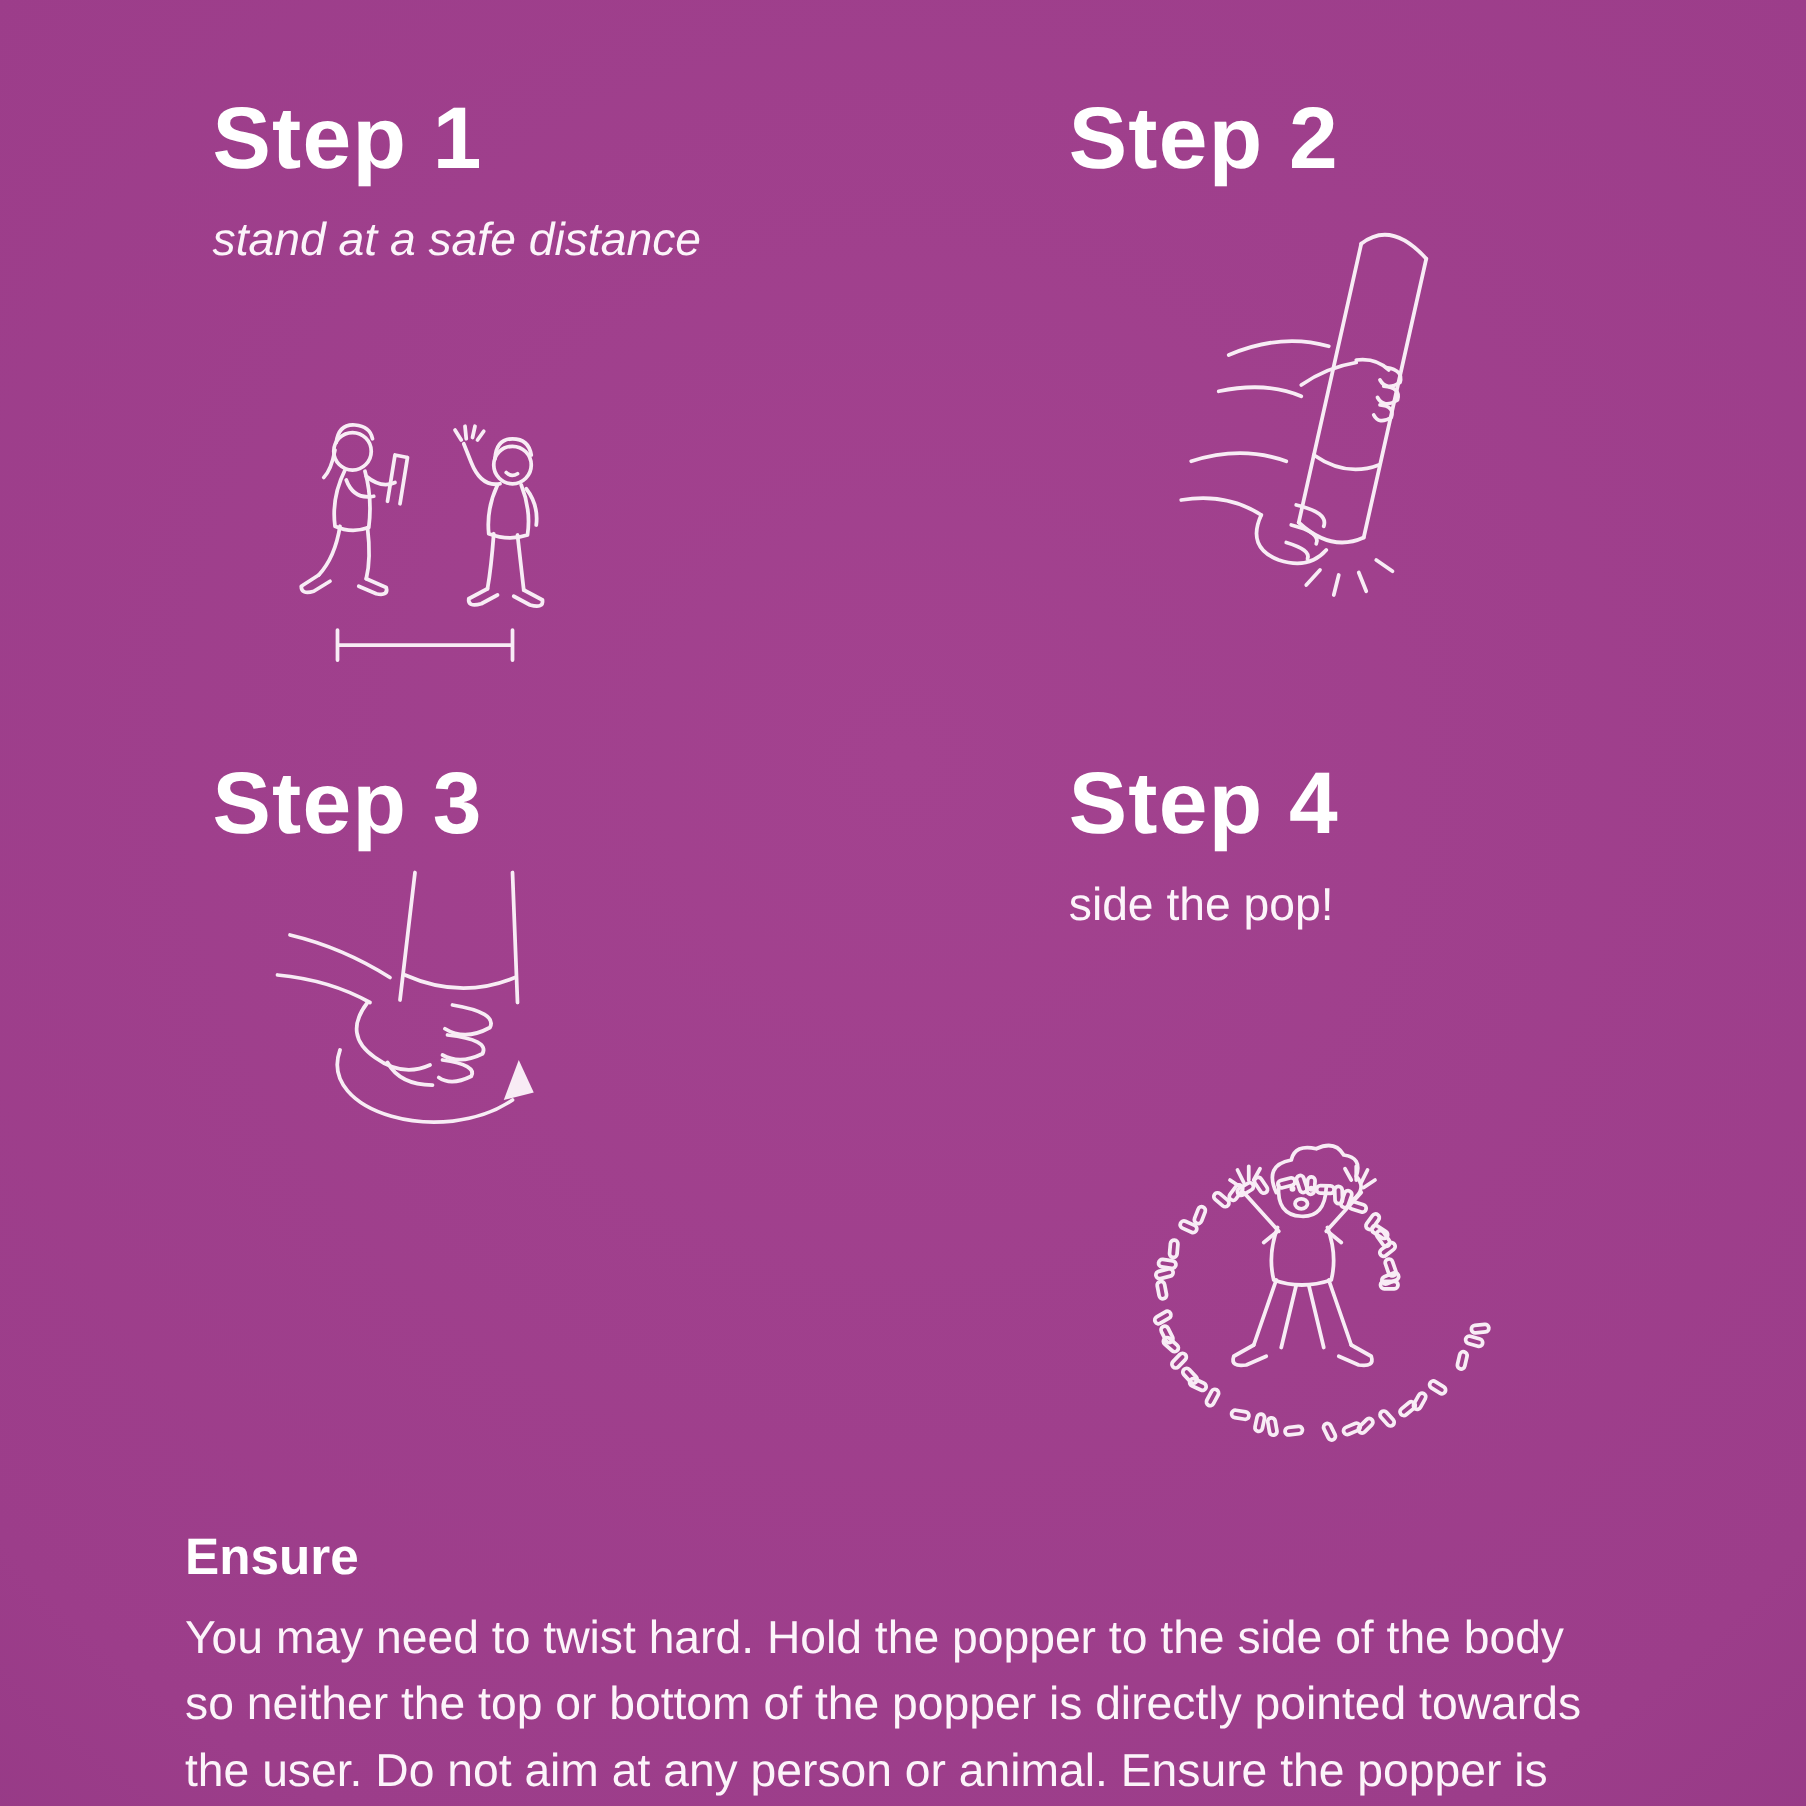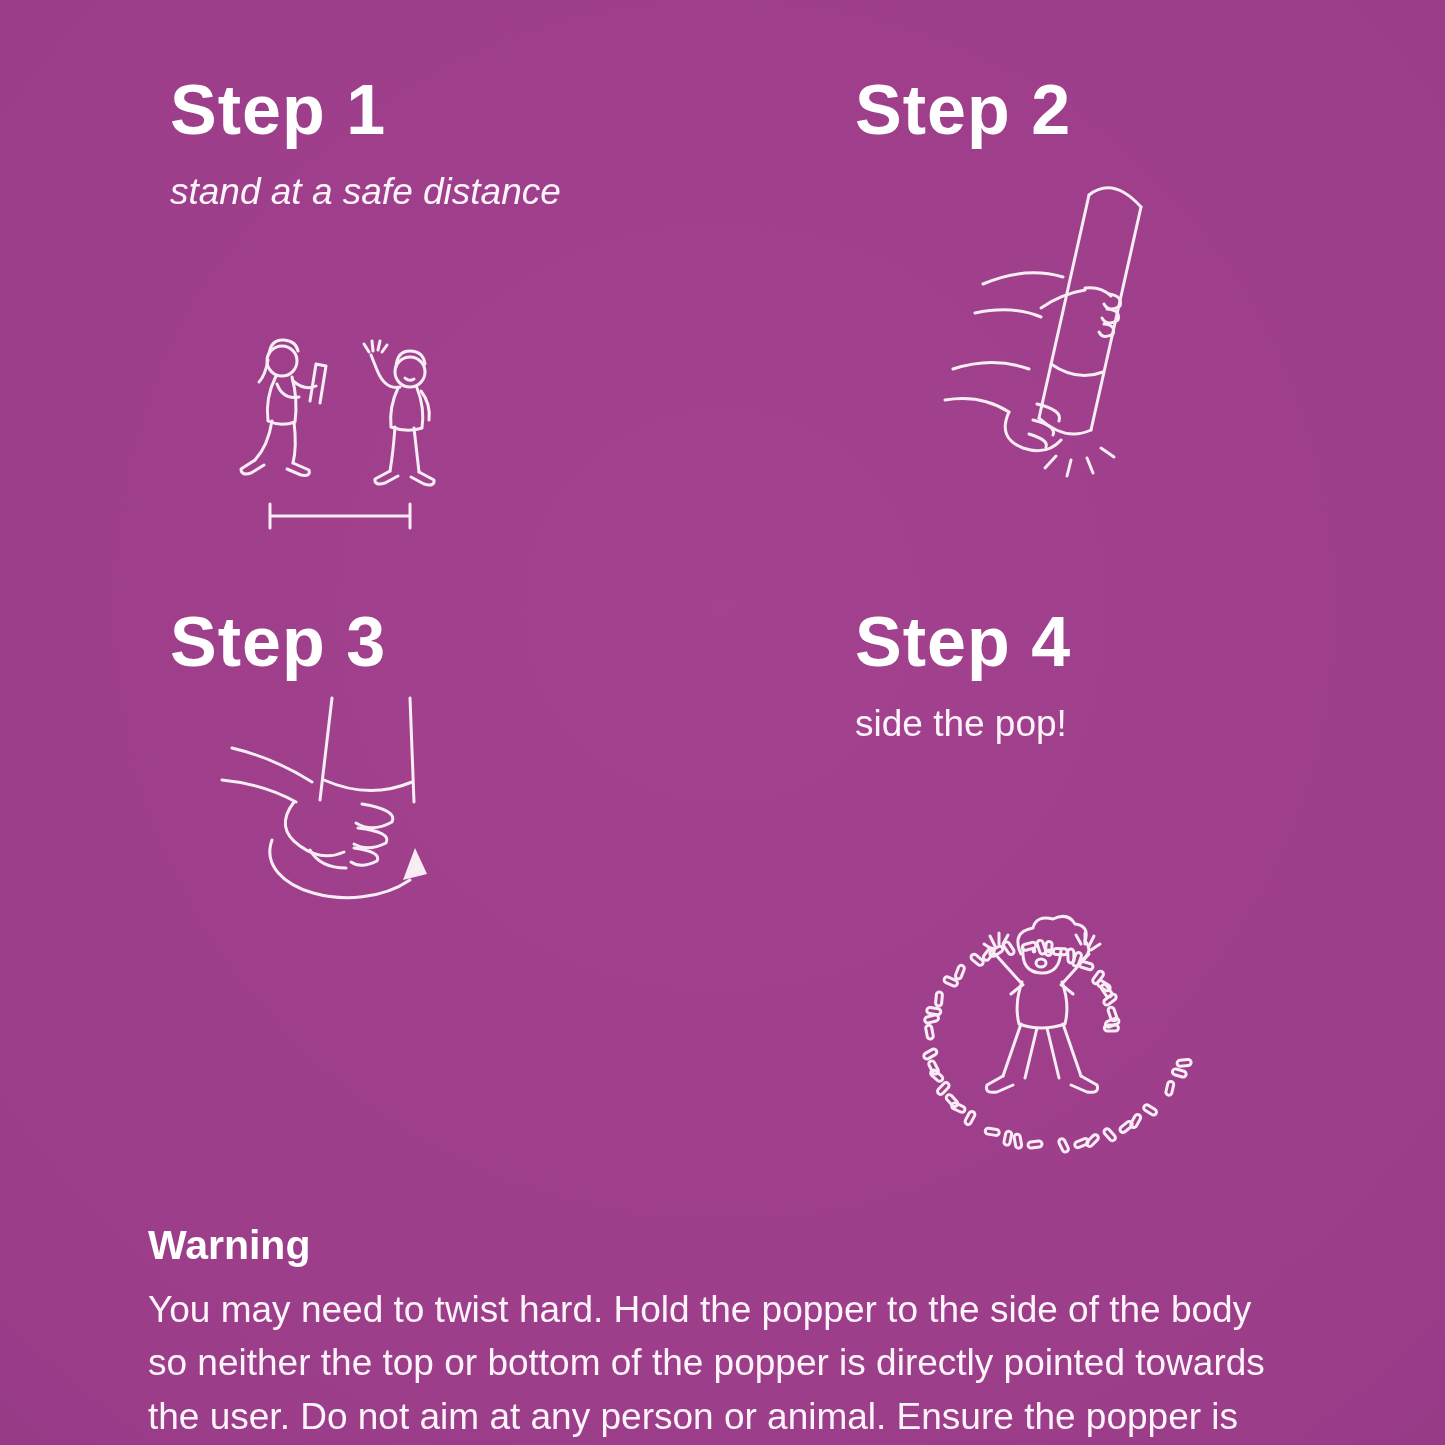--- a/index.html
+++ b/index.html
@@ -231,17 +231,17 @@
             <rect x="-7" y="-3" width="14" height="6" rx="3" transform="translate(55.7 187.7) rotate(41)"></rect>
             <rect x="-7" y="-3" width="14" height="6" rx="3" transform="translate(189.9 68.0) rotate(88)"></rect>
             <rect x="-7" y="-3" width="14" height="6" rx="3" transform="translate(211.5 252.6) rotate(135)"></rect>
           </g>
       </svg>
     </section>
 
   </div>
 
   <footer class="warning">
-    <h3 class="warning-title">Warning</h3>
+    <h3 class="warning-title">Ensure</h3>
     <p class="warning-text">You may need to twist hard. Hold the popper to the side of the body so neither the top or bottom of the popper is directly pointed towards the user. Do not aim at any person or animal. Ensure the popper is pointing straight up towards the open air.</p>
   </footer>
 
 </div>
 
 </body></html>

